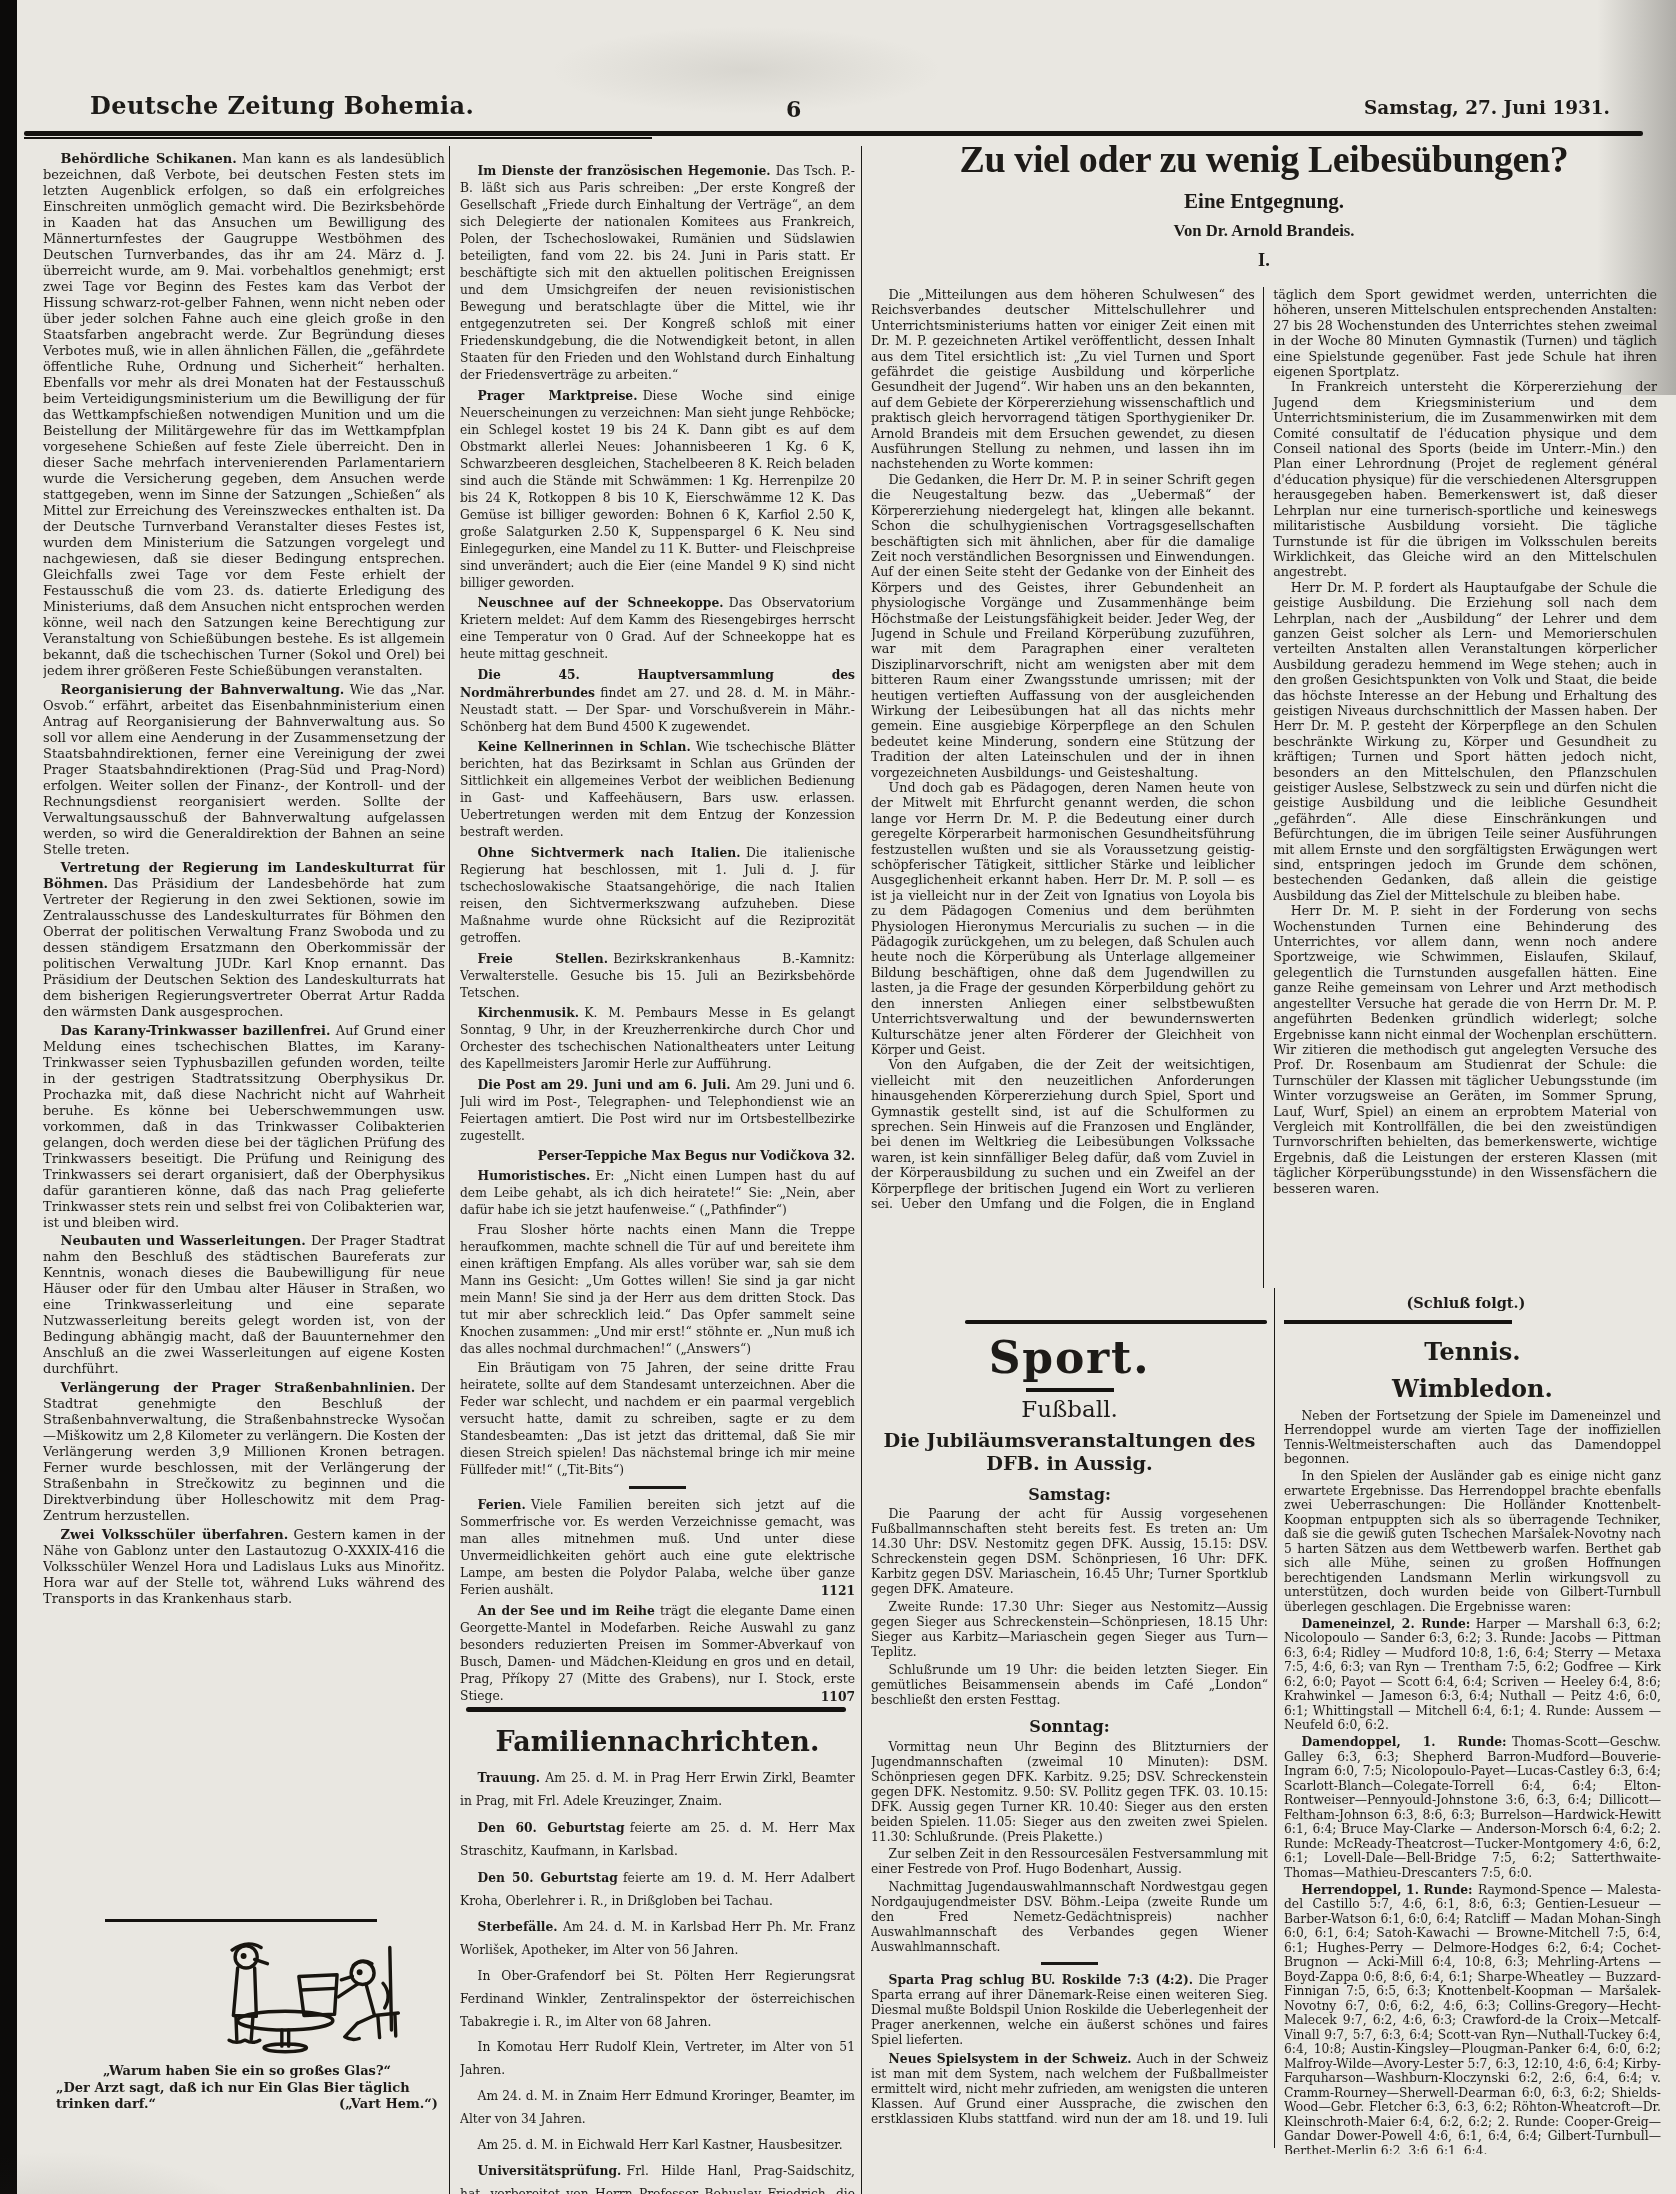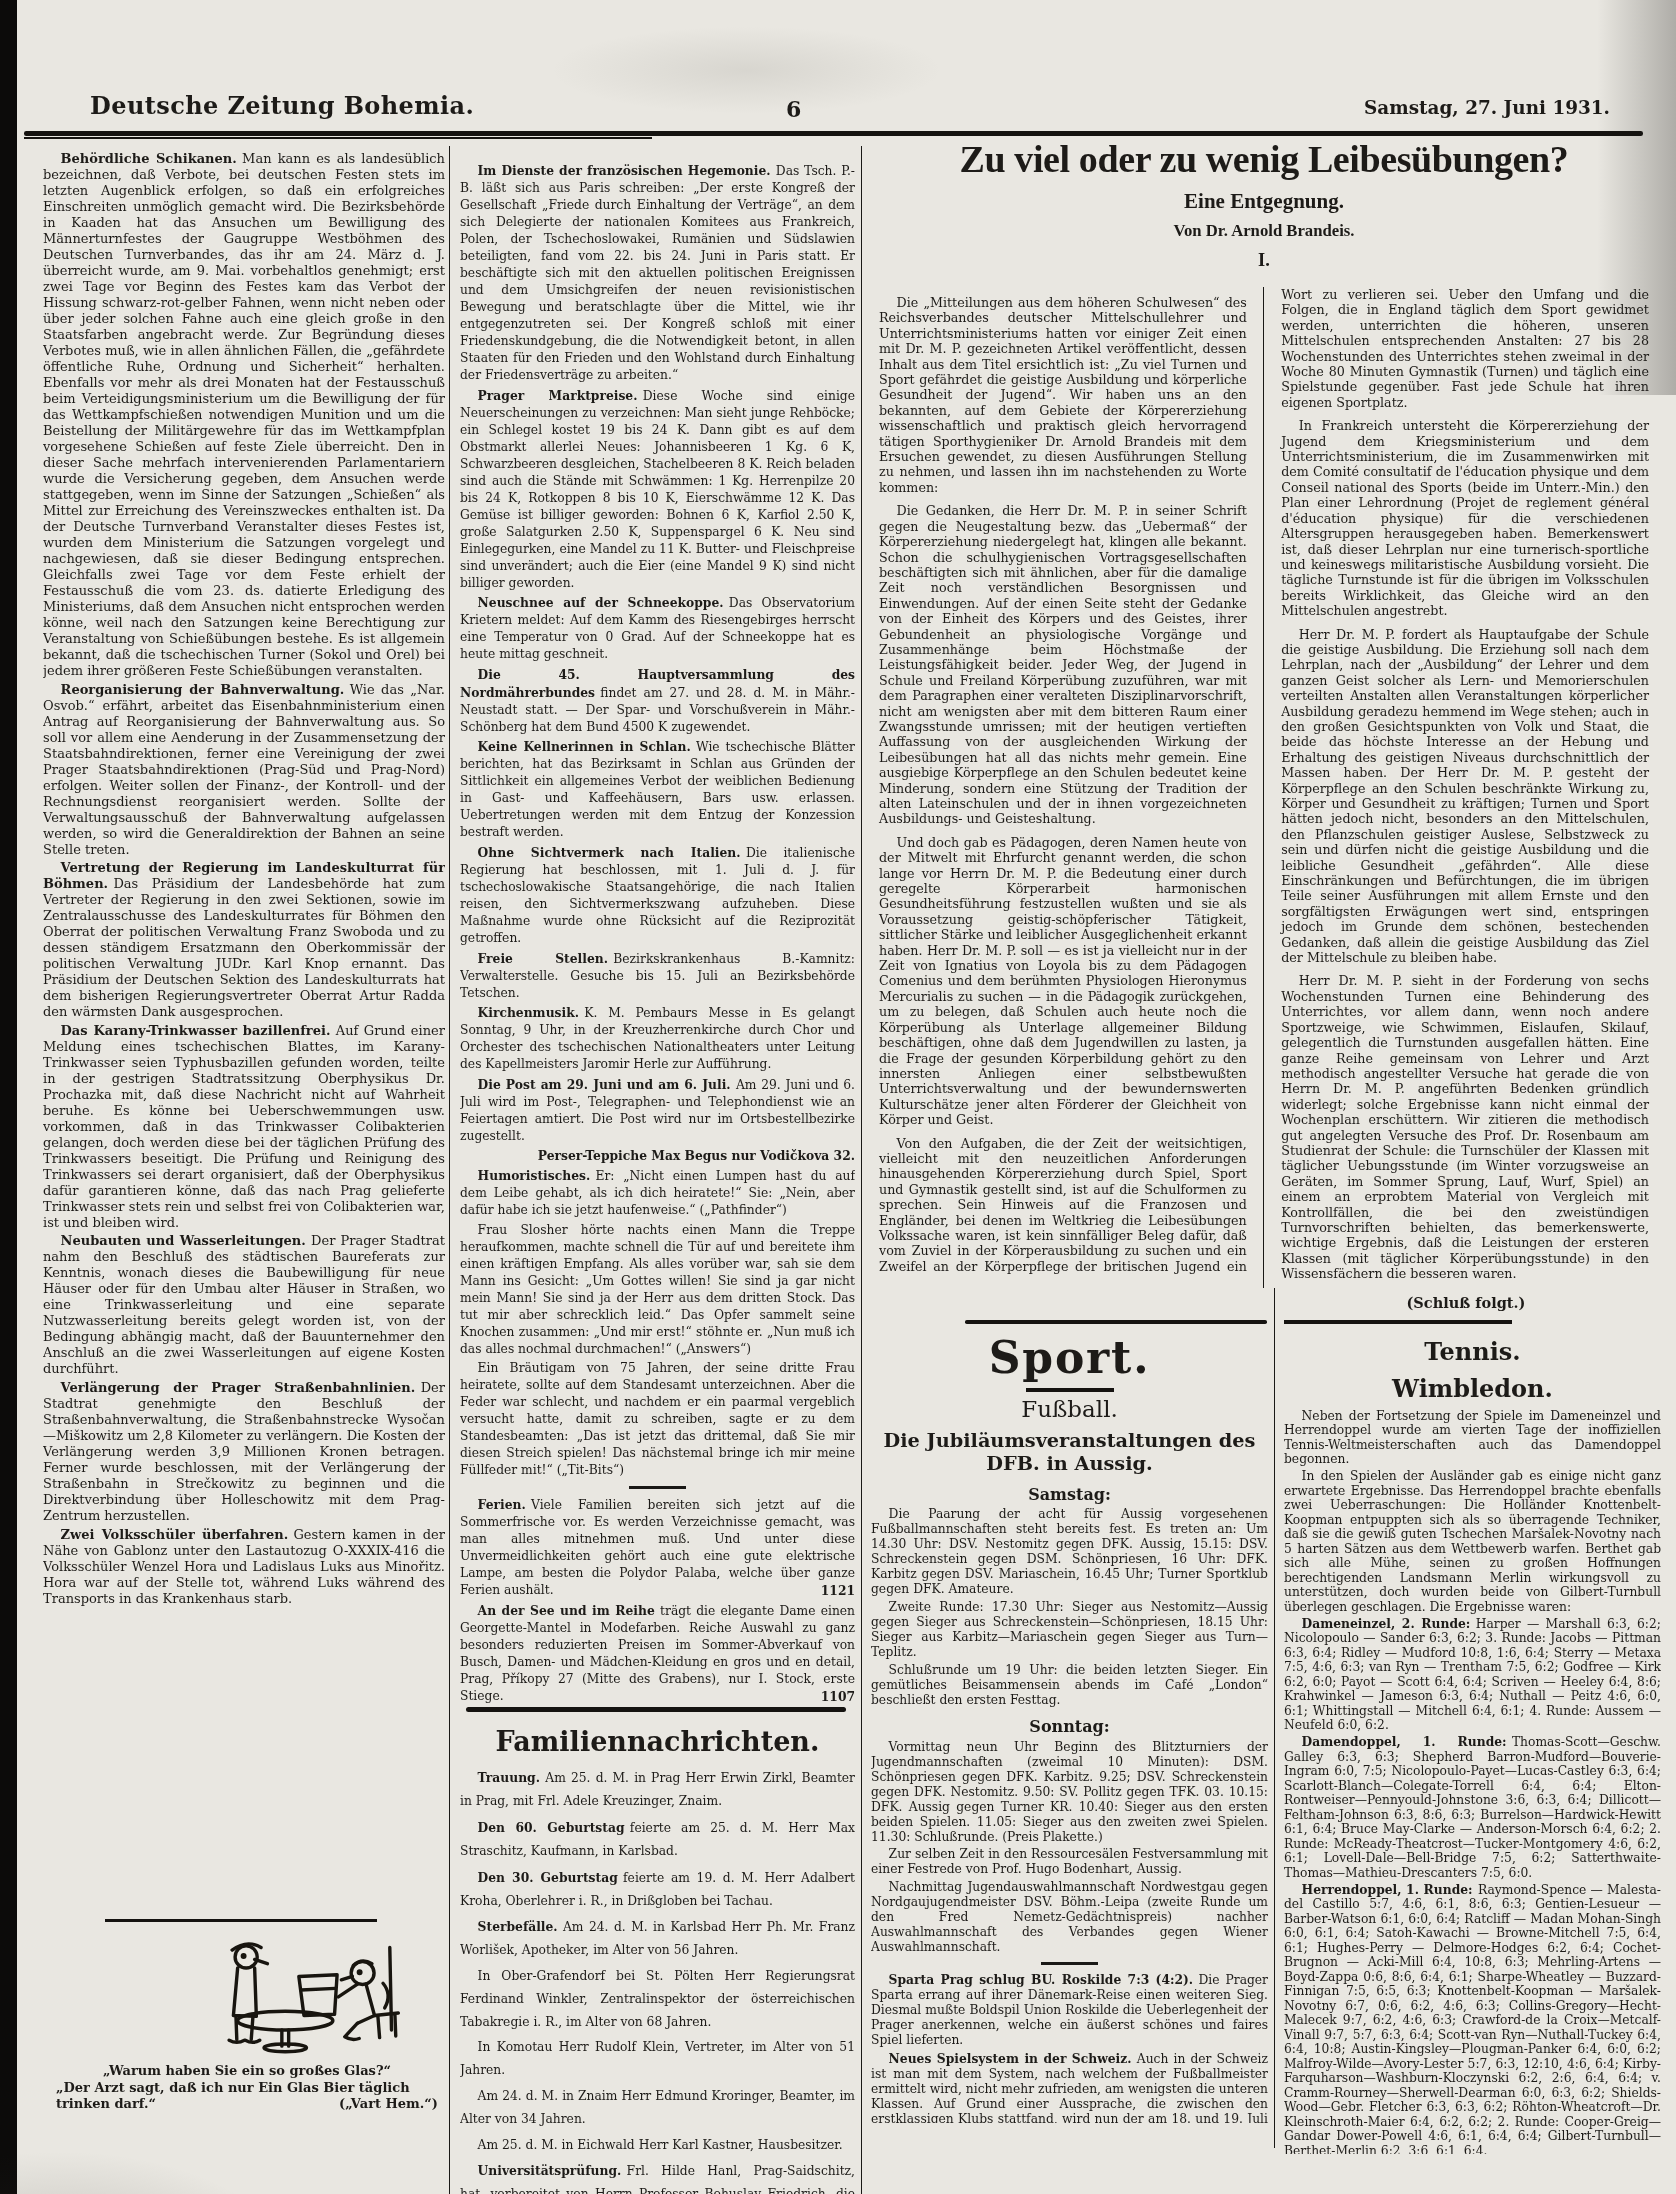--- a/index.html
+++ b/index.html
@@ -40,21 +40,21 @@
 
   
   .mainhead{position:absolute;left:871px;top:138px;width:786px;text-align:center;font-family:Liberation Serif, serif;}
   .mainhead h1{margin:0;font-size:38px;line-height:42px;font-weight:700;letter-spacing:-0.4px;}
   .mainhead .sub{margin-top:8.8px;font-size:21px;font-weight:700;}
   .mainhead .by{margin-top:7px;font-size:16.7px;font-weight:700;}
   .mainhead .num{margin-top:9.7px;font-size:18.4px;font-weight:700;}
   .artcols{position:absolute;left:871px;top:287px;width:786px;height:1001px;overflow:hidden;
            column-count:2;column-gap:18.4px;column-rule:1.3px solid #1a1916;
            font-size:12.7px;line-height:15.4px;}
-  .artcols p{margin:8px;text-align:justify;text-indent:17.6px;}
+  .artcols p{margin:0;text-align:justify;text-indent:17.6px;}
   .schluss{position:absolute;left:1275px;top:1294px;width:382px;text-align:center;font-weight:700;font-size:14.5px;}
 
   
   .sport{position:absolute;left:871px;top:1320px;width:397px;height:803px;overflow:hidden;}
   .sport .toprule{margin-left:94px;width:302px;height:4px;background:#151310;border-radius:1.8px;}
   .sport h2{margin:11.4px 0 0 0;text-align:center;font-size:44px;line-height:46px;font-weight:700;letter-spacing:1.8px;}
   .sport .underdash{width:88px;height:3.5px;background:#151310;margin:7px auto 4.4px auto;}
   .sport h3{margin:4.4px 0 0 0;text-align:center;font-size:23px;font-weight:400;}
   .sport .sub2{margin:7px auto 0 auto;text-align:center;font-size:19.3px;line-height:23px;font-weight:700;}
   .sport .day{margin:9.7px 0 3.5px 0;text-align:center;font-size:16px;font-weight:700;}
@@ -169,21 +169,21 @@
     <p class="art"><b class="lead">An der See und im Reihe</b><span>trägt die elegante Dame einen Georgette-Mantel in Modefarben. Reiche Auswahl zu ganz besonders reduzierten Preisen im Sommer-Abverkauf von Busch, Damen- und Mädchen-Kleidung en gros und en detail, Prag, Příkopy 27 (Mitte des Grabens), nur I. Stock, erste Stiege.</span>
       <span class="adnum">1107</span></p>
   </div>
 
   <div class="famrule"></div>
   <div class="family">
     <h2>Familiennachrichten.</h2>
     <div class="body flow">
       <p class="art"><b class="lead">Trauung.</b><span>Am 25. d. M. in Prag Herr Erwin Zirkl, Beamter in Prag, mit Frl. Adele Kreuzinger, Znaim.</span></p>
       <p class="art"><b class="lead">Den 60. Geburtstag</b><span>feierte am 25. d. M. Herr Max Straschitz, Kaufmann, in Karlsbad.</span></p>
-      <p class="art"><b class="lead">Den 30. Geburtstag</b><span>feierte am 19. d. M. Herr Adalbert Kroha, Oberlehrer i. R., in Drißgloben bei Tachau.</span></p>
+      <p class="art"><b class="lead">Den 50. Geburtstag</b><span>feierte am 19. d. M. Herr Adalbert Kroha, Oberlehrer i. R., in Drißgloben bei Tachau.</span></p>
       <p class="art"><b class="lead">Sterbefälle.</b><span>Am 24. d. M. in Karlsbad Herr Ph. Mr. Franz Worlišek, Apotheker, im Alter von 56 Jahren.</span></p>
       <p class="art"><span>In Ober-Grafendorf bei St. Pölten Herr Regierungsrat Ferdinand Winkler, Zentralinspektor der österreichischen Tabakregie i. R., im Alter von 68 Jahren.</span></p>
       <p class="art"><span>In Komotau Herr Rudolf Klein, Vertreter, im Alter von 51 Jahren.</span></p>
       <p class="art"><span>Am 24. d. M. in Znaim Herr Edmund Kroringer, Beamter, im Alter von 34 Jahren.</span></p>
       <p class="art"><span>Am 25. d. M. in Eichwald Herr Karl Kastner, Hausbesitzer.</span></p>
       <p class="art"><b class="lead">Universitätsprüfung.</b><span>Frl. Hilde Hanl, Prag-Saidschitz, hat, vorbereitet von Herrn Professor Bohuslav Friedrich, die Prüfung an der deutschen Universität aus der tschechischen Sprache mit Vorzug abgelegt.</span></p>
     </div>
   </div>
 
   <div class="mainhead">

